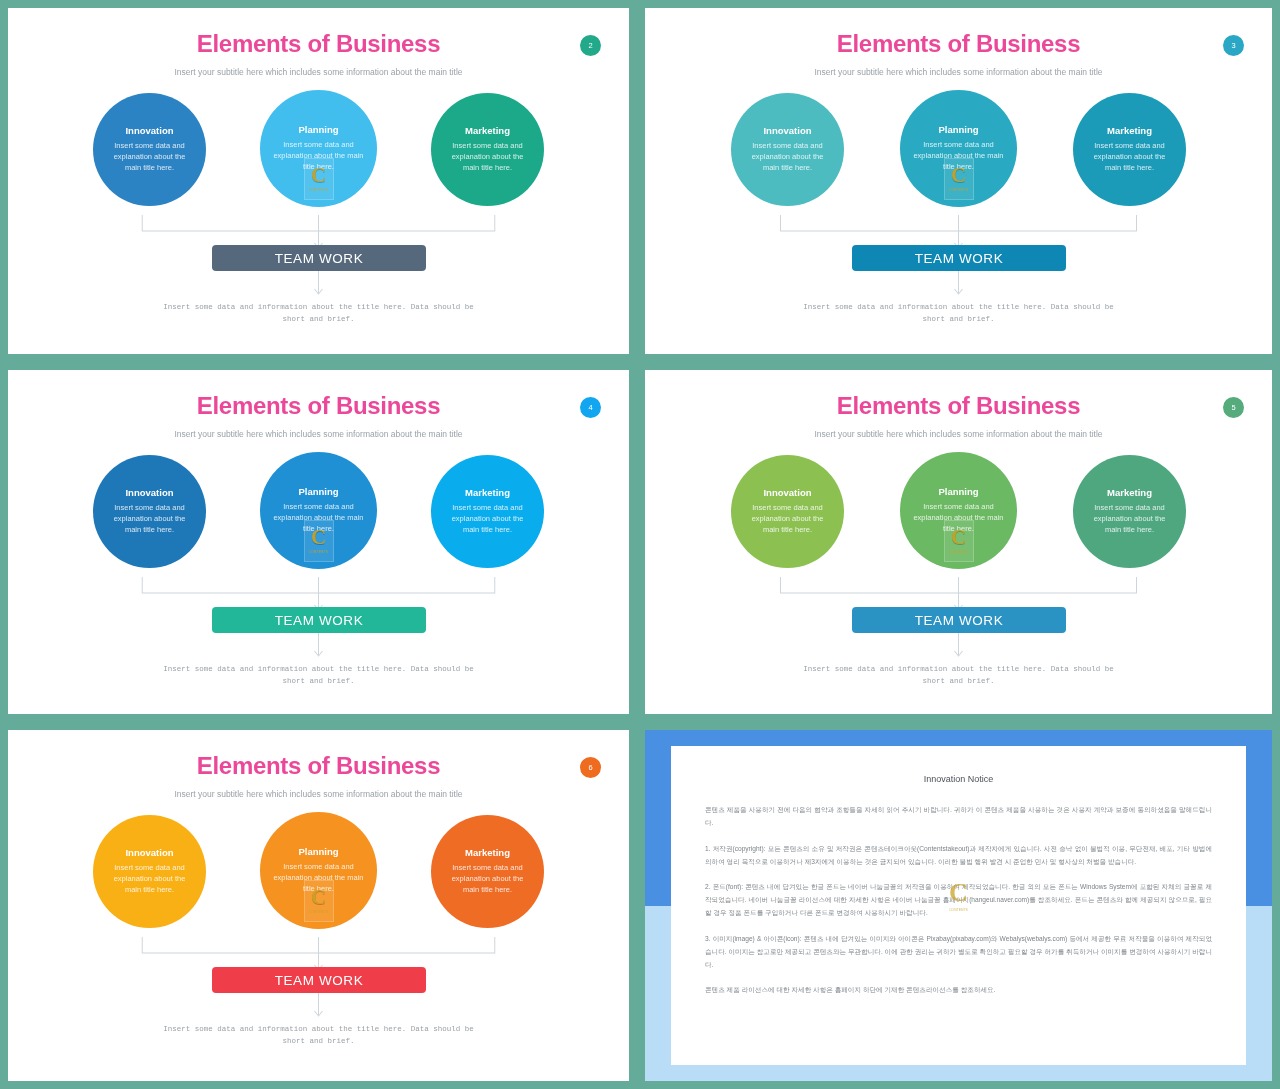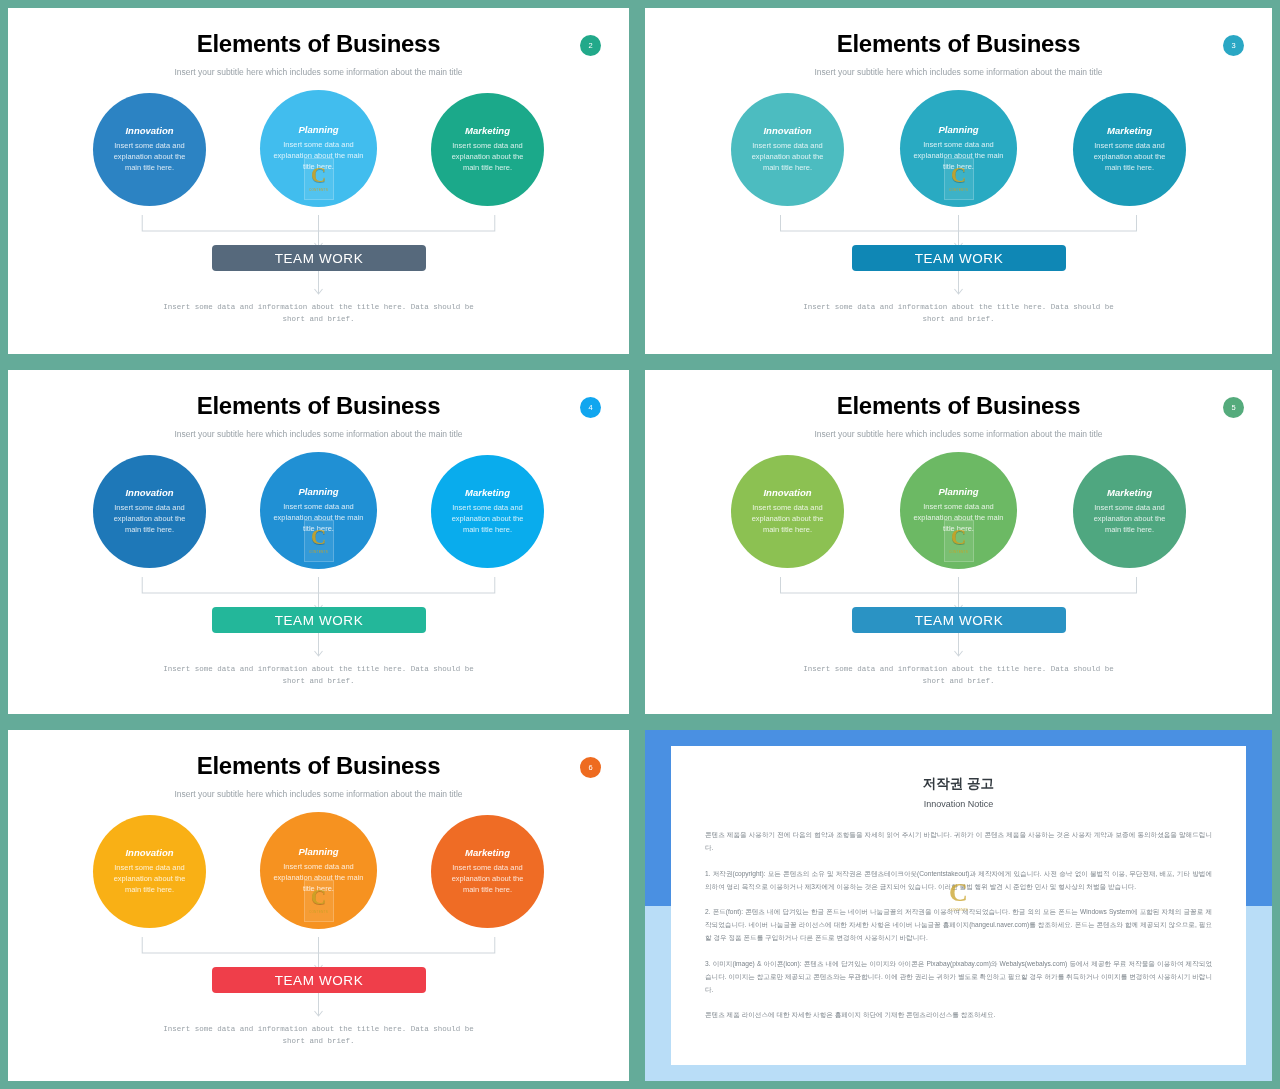--- a/index.html
+++ b/index.html
@@ -22,21 +22,21 @@
     width: 100%; height: 100%;
     background: #ffffff;
     overflow: hidden;
   }
 
   
   .slide-title {
     text-align: center;
     font-size: 24px;
     font-weight: bold;
-    color: #000000;
+    color: #ec4899;
     letter-spacing: -0.3px;
     margin-top: 22px;
   }
   .slide-subtitle {
     text-align: center;
     font-size: 8.5px;
     color: #9aa2a8;
     margin-top: 9px;
   }
   .page-badge {
@@ -68,21 +68,20 @@
     text-align: center;
     padding: 0 12px;
     position: relative;
   }
   .circle.mid { width: 117px; height: 117px; margin-top: -3px; }
   .circle-title {
     font-size: 9.5px;
     font-weight: bold;
     color: #ffffff;
     margin-bottom: 5px;
-    font-style: italic;
   }
   .circle-desc {
     font-size: 7.5px;
     line-height: 1.45;
     color: rgba(255,255,255,0.82);
   }
 
   
   .connector { position: absolute; left: 0; right: 0; top: 205px; height: 62px; }
   .connector svg { width: 100%; height: 100%; display: block; }
@@ -476,21 +475,20 @@
       </div>
 
       <div class="bottom-note">Insert some data and information about the title here. Data should be short and brief.</div>
     </div>
   </div>
 <div class="cell">
       <div class="copy-slide">
         <div class="copy-bg-top" style="background: rgb(74, 144, 226);"></div>
         <div class="copy-bg-bottom" style="background: rgb(185, 221, 247);"></div>
         <div class="copy-paper">
-          <div class="copy-title">저작권 공고</div>
           <div class="copy-subtitle">Innovation Notice</div>
           <div class="copy-body">
             <p class="copy-p">콘텐츠 제품을 사용하기 전에 다음의 협약과 조항들을 자세히 읽어 주시기 바랍니다. 귀하가 이 콘텐츠 제품을 사용하는 것은 사용자 계약과 보증에 동의하셨음을 말해드립니다.</p>
             <p class="copy-p">1. 저작권(copyright): 모든 콘텐츠의 소유 및 저작권은 콘텐츠테이크아웃(Contentstakeout)과 제작자에게 있습니다. 사전 승낙 없이 불법적 이용, 무단전재, 배포, 기타 방법에 의하여 영리 목적으로 이용하거나 제3자에게 이용하는 것은 금지되어 있습니다. 이러한 불법 행위 발견 시 준엄한 민사 및 형사상의 처벌을 받습니다.</p>
             <p class="copy-p">2. 폰트(font): 콘텐츠 내에 담겨있는 한글 폰트는 네이버 나눔글꼴의 저작권을 이용하여 제작되었습니다. 한글 외의 모든 폰트는 Windows System에 포함된 자체의 글꼴로 제작되었습니다. 네이버 나눔글꼴 라이선스에 대한 자세한 사항은 네이버 나눔글꼴 홈페이지(hangeul.naver.com)를 참조하세요. 폰트는 콘텐츠와 함께 제공되지 않으므로, 필요할 경우 정품 폰트를 구입하거나 다른 폰트로 변경하여 사용하시기 바랍니다.</p>
             <p class="copy-p">3. 이미지(image) &amp; 아이콘(icon): 콘텐츠 내에 담겨있는 이미지와 아이콘은 Pixabay(pixabay.com)와 Webalys(webalys.com) 등에서 제공한 무료 저작물을 이용하여 제작되었습니다. 이미지는 참고로만 제공되고 콘텐츠와는 무관합니다. 이에 관한 권리는 귀하가 별도로 확인하고 필요할 경우 허가를 취득하거나 이미지를 변경하여 사용하시기 바랍니다.</p>
             <p class="copy-p">콘텐츠 제품 라이선스에 대한 자세한 사항은 홈페이지 하단에 기재한 콘텐츠라이선스를 참조하세요.</p>
           </div>
           <div class="copy-watermark">
             <div class="wm-c">C</div>

